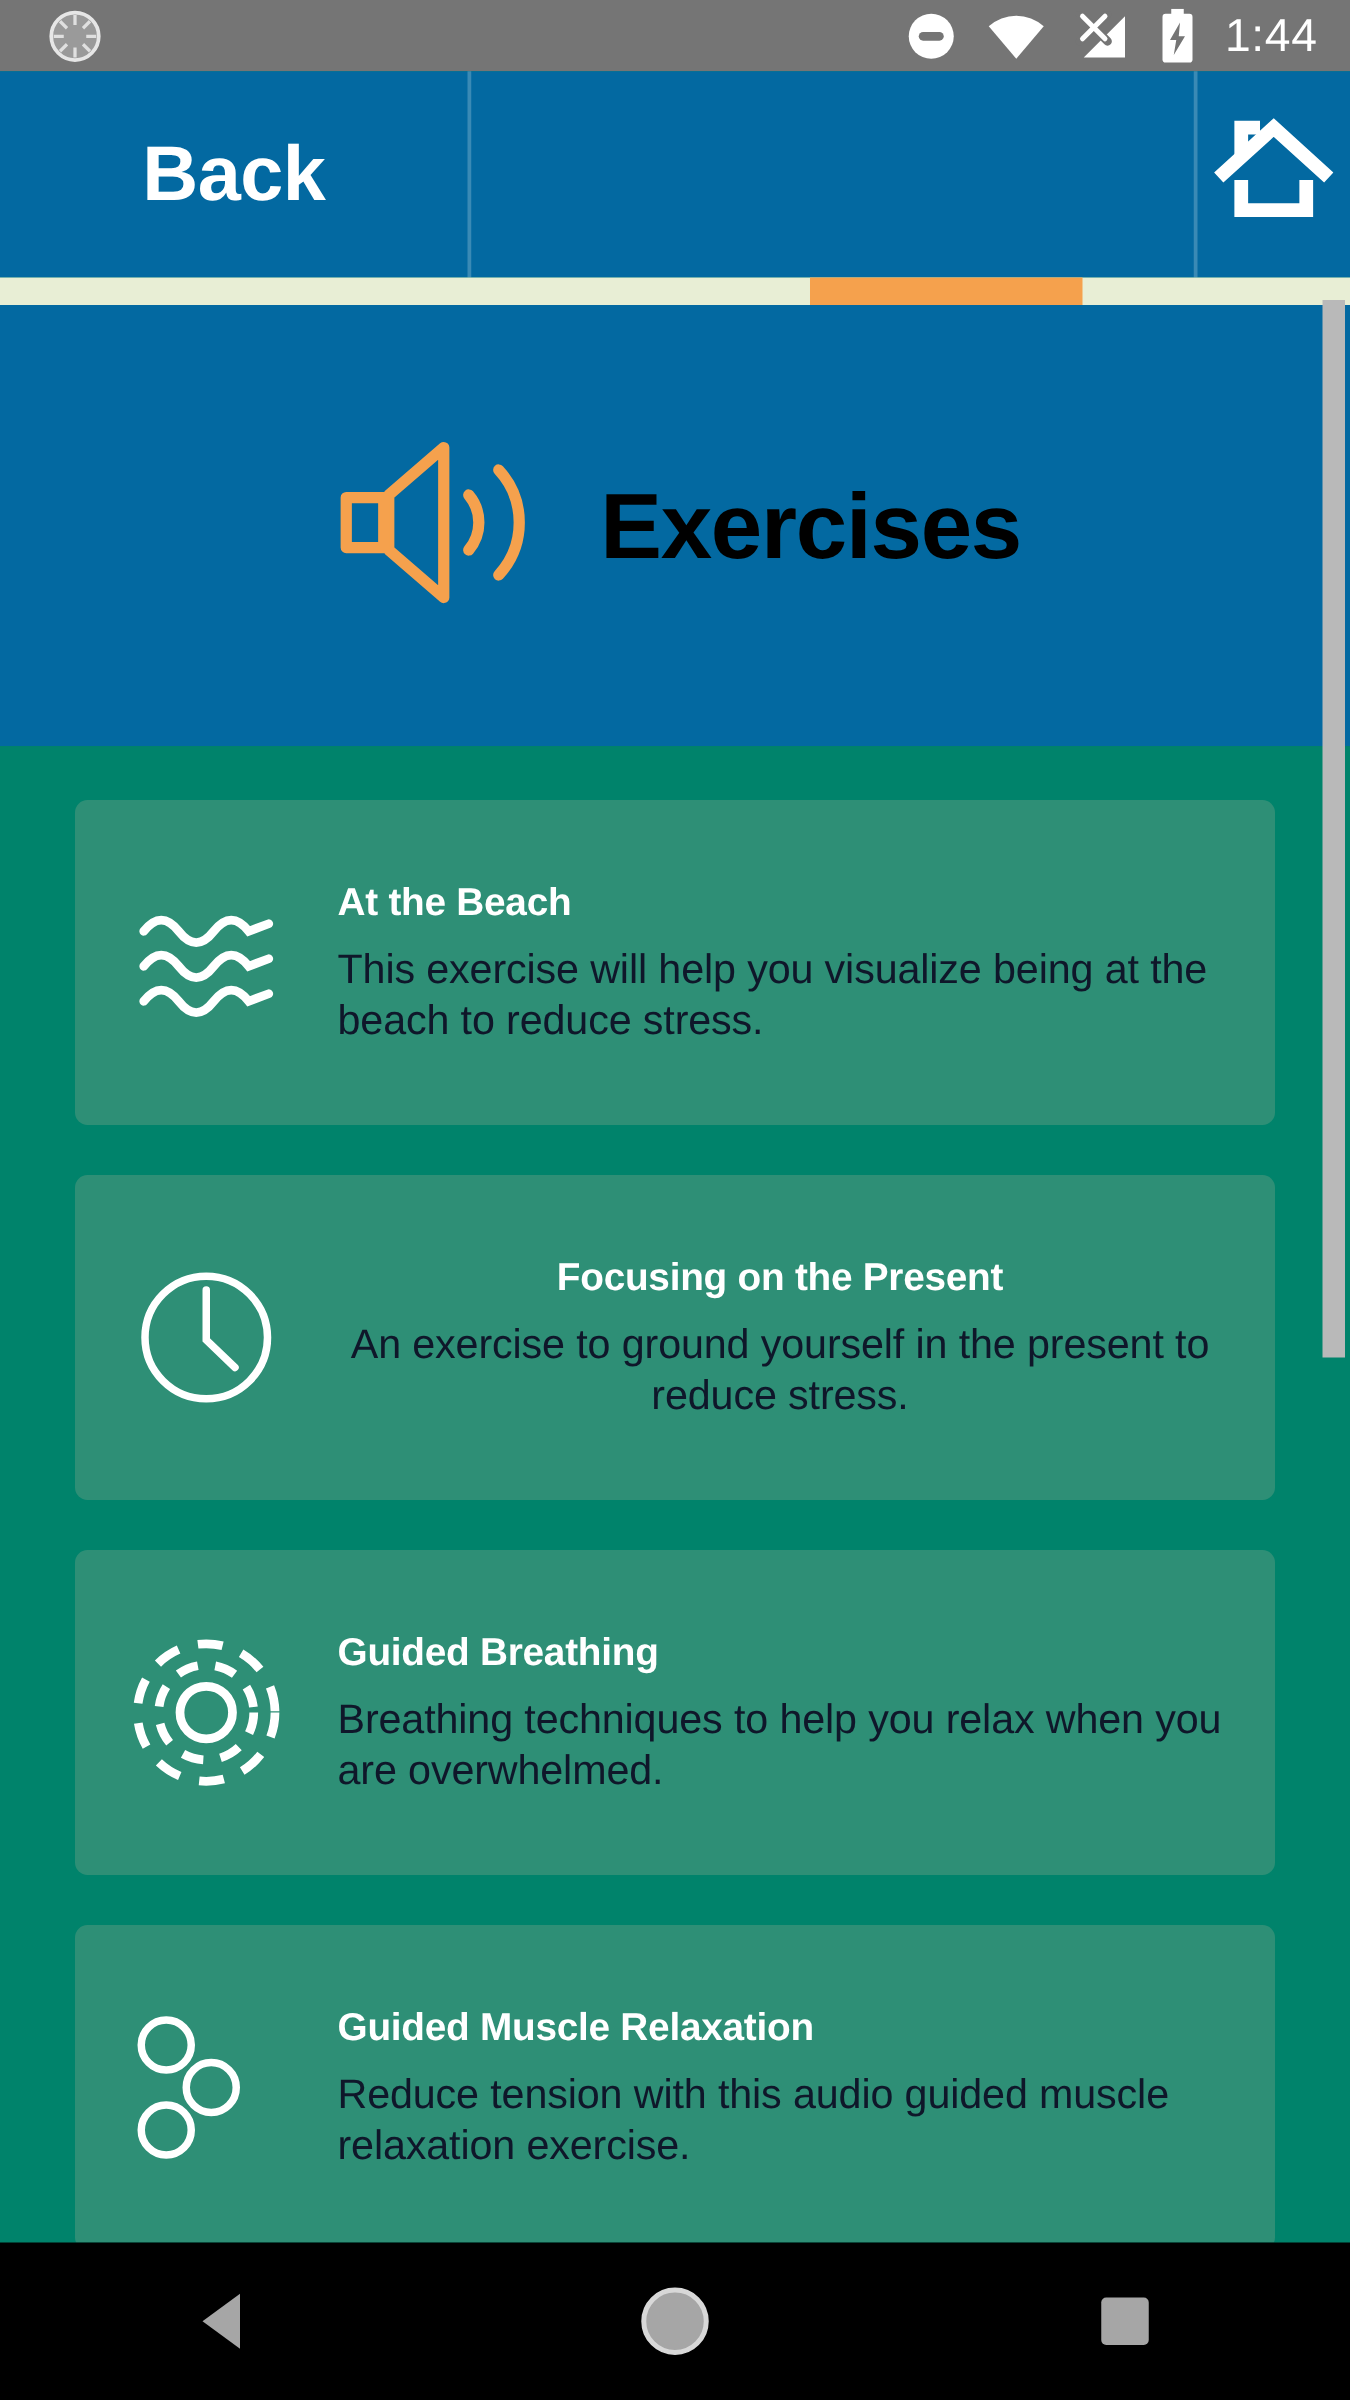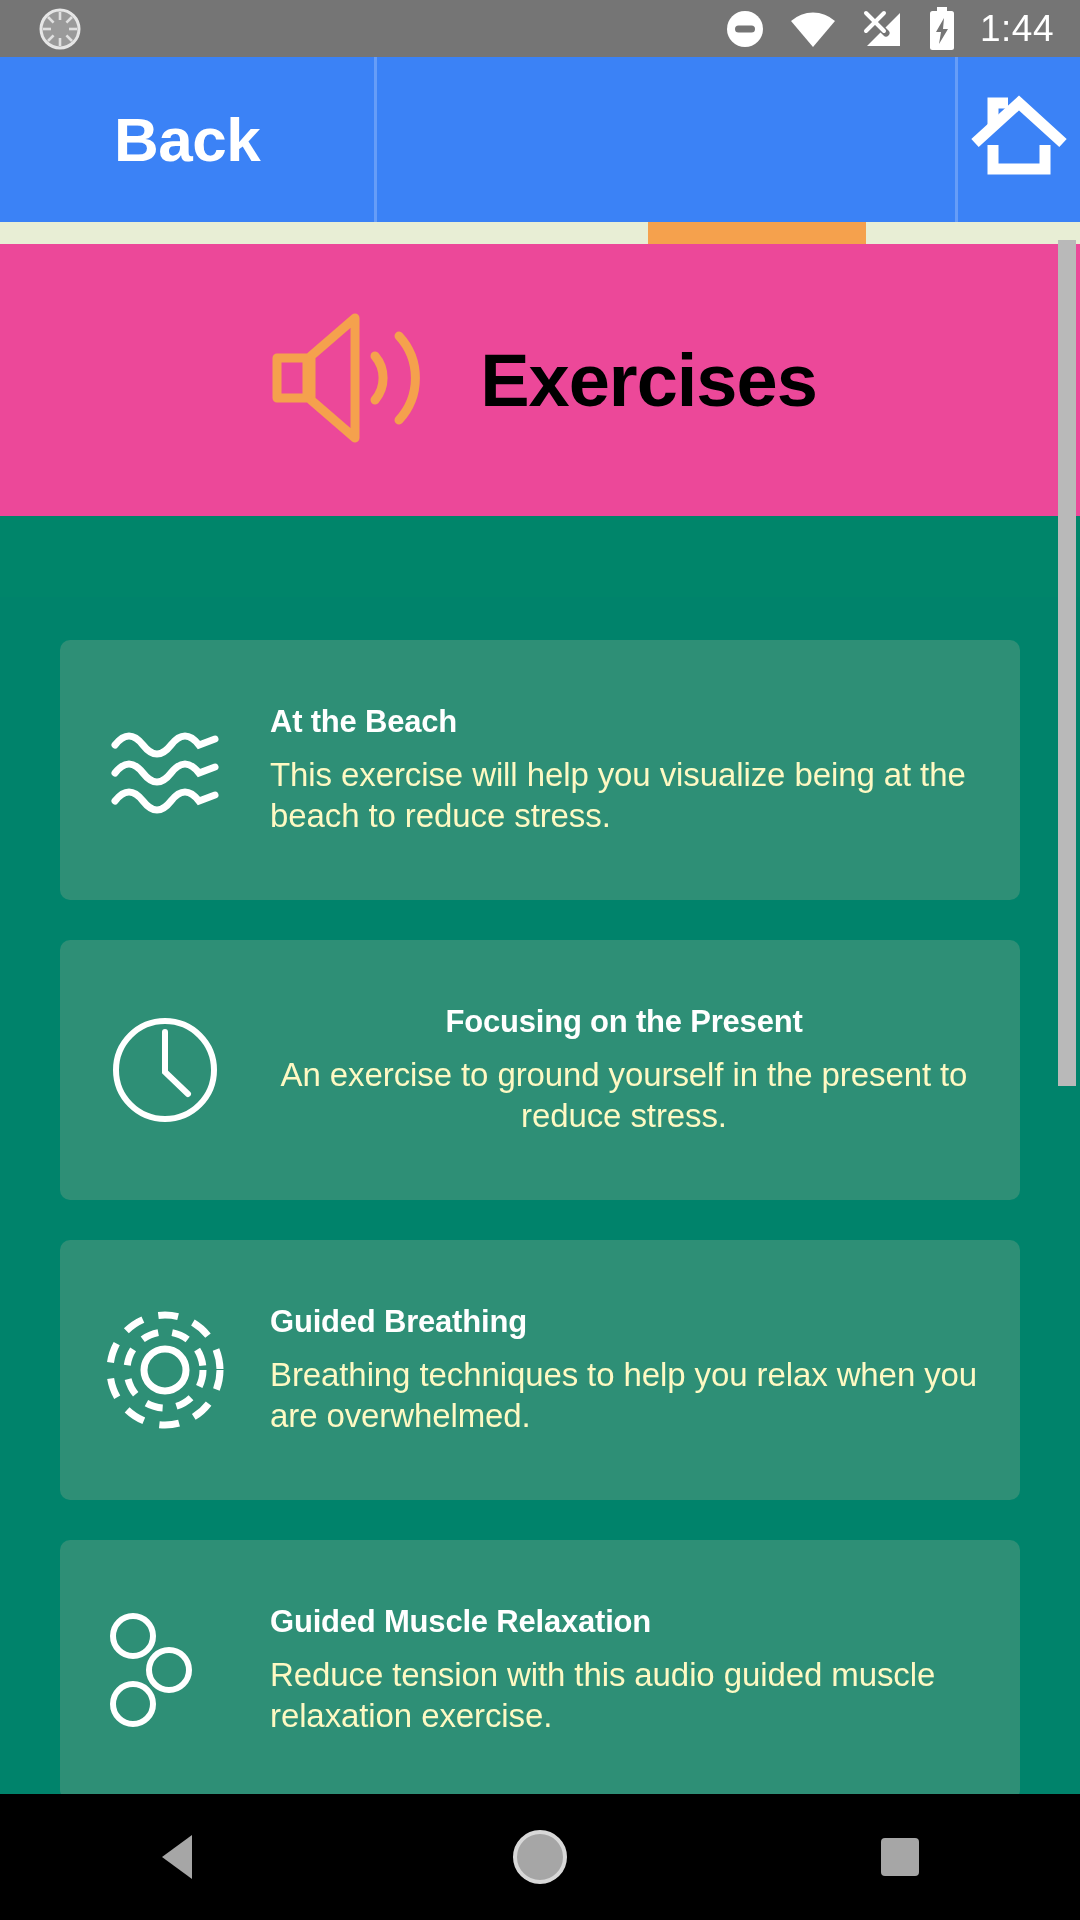--- a/index.html
+++ b/index.html
@@ -33,21 +33,21 @@
     color:#fff; font-size:37px; font-weight:400;
     letter-spacing:0.5px; line-height:1;
     font-family:"Liberation Sans", sans-serif;
   }
   .sb-ico { display:block; }
 
   
   #appbar {
     position:absolute; top:57px; left:0;
     width:1080px; height:165px;
-    background:#3b82f6;
+    background:#0369a1;
     display:flex;
   }
   #btn-back {
     width:374px; height:165px;
     display:flex; align-items:center; justify-content:center;
     position:relative;
   }
   #btn-back .lbl {
     color:#ffffff; font-size:62px; font-weight:700;
     letter-spacing:-0.5px;
@@ -70,22 +70,22 @@
   }
   #progress-fill {
     position:absolute; top:0; left:648px;
     width:218px; height:22px;
     background:#f5a14d;
   }
 
   
   #hero {
     position:absolute; top:244px; left:0;
-    width:1080px; height:272px;
-    background:#ec4899;
+    width:1080px; height:353px;
+    background:#0369a1;
     display:flex; align-items:center; justify-content:center;
     gap:32px;
   }
   #hero-title {
     color:#000000; font-size:74px; font-weight:700;
     letter-spacing:-1px;
   }
 
   
   #scrollbar {
@@ -114,21 +114,21 @@
     display:flex; align-items:center; justify-content:center;
   }
   .card-body {
     padding-right:42px;
   }
   .card-title {
     color:#ffffff; font-size:31px; font-weight:700;
     letter-spacing:-0.2px; margin-bottom:14px;
   }
   .card-desc {
-    color:#fef9c3; font-size:33px; font-weight:400;
+    color:#0f172a; font-size:33px; font-weight:400;
     line-height:1.25; letter-spacing:-0.1px;
   }
 
   
   #navbar {
     position:absolute; bottom:0; left:0;
     width:1080px; height:126px;
     background:#000000;
     display:flex; align-items:center; justify-content:space-around;
   }

